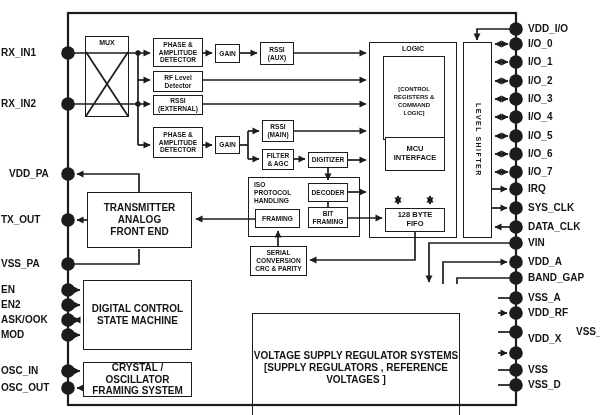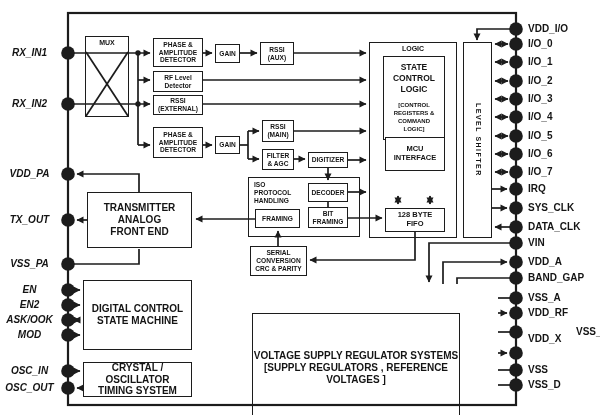--- a/index.html
+++ b/index.html
@@ -9,21 +9,21 @@
        display:flex;flex-direction:column;align-items:center;justify-content:center;
        text-align:center;font-weight:bold;font-size:6.6px;line-height:1.18;white-space:pre-line;}
   .blk .toplab{position:absolute;top:2px;left:0;right:0;text-align:center;font-size:7px;}
   .blk .cornlab{position:absolute;top:3px;left:5px;text-align:left;font-size:6.6px;}
   .f75{font-size:7.5px;}
   .f8{font-size:10px;}
   .scl-title{font-size:8.5px;line-height:1.25;white-space:pre-line;}
   .scl-sub{font-size:6px;line-height:1.3;margin-top:8px;white-space:pre-line;}
   .vert{writing-mode:vertical-rl;font-size:7px;letter-spacing:1.5px;white-space:nowrap;}
   .pl{position:absolute;font-weight:bold;font-size:10px;height:12px;line-height:12px;white-space:nowrap;}
-  .pl.left{left:1px;width:57px;text-align:center;font-style:italic;}
+  .pl.left{left:1px;width:57px;text-align:left;}
   .pl.right{left:528px;text-align:left;}
   svg.wires{position:absolute;left:0;top:0;pointer-events:none;}
 </style>
 </head>
 <body>
 
 <div class="stage">
 
   <div class="blk" style="left:85px;top:36px;width:44px;height:81px;">
     <div class="toplab">MUX</div>
@@ -60,49 +60,46 @@
   <div class="blk" style="left:255px;top:209px;width:45px;height:19px;">FRAMING</div>
   <div class="blk" style="left:250px;top:246px;width:57px;height:30px;">SERIAL
 CONVERSION
 CRC &amp; PARITY</div>
 
   <div class="blk f8" style="left:87px;top:192px;width:105px;height:56px;">TRANSMITTER ANALOG
 FRONT END</div>
   <div class="blk f8" style="left:83px;top:280px;width:109px;height:70px;">DIGITAL CONTROL
 STATE MACHINE</div>
   <div class="blk f8" style="left:83px;top:362px;width:109px;height:35px;">CRYSTAL / OSCILLATOR
-TIMING SYSTEM</div>
+FRAMING SYSTEM</div>
 
   <div class="blk" style="left:369px;top:42px;width:88px;height:196px;">
     <div class="toplab">LOGIC</div>
   </div>
   <div class="blk" style="left:383px;top:56px;width:62px;height:84px;">
-    <div class="scl-title">STATE
-CONTROL
-LOGIC</div>
     <div class="scl-sub">[CONTROL
 REGISTERS &amp;
 COMMAND
 LOGIC]</div>
   </div>
   <div class="blk f75" style="left:385px;top:137px;width:60px;height:34px;">MCU
 INTERFACE</div>
   <div class="blk f75" style="left:385px;top:208px;width:60px;height:24px;">128 BYTE
 FIFO</div>
 
   <div class="blk" style="left:463px;top:42px;width:29px;height:196px;">
     <span class="vert">LEVEL SHIFTER</span>
   </div>
 
   <div class="blk f8" style="left:252px;top:285px;width:208px;height:110px;margin-top:28px;">VOLTAGE SUPPLY REGULATOR SYSTEMS
 [SUPPLY REGULATORS , REFERENCE VOLTAGES ]</div>
 
   <div class="pl left" style="top:47px;">RX_IN1</div>
   <div class="pl left" style="top:98px;">RX_IN2</div>
-  <div class="pl left" style="top:168px;">VDD_PA</div>
+  <div class="pl left" style="top:168px;padding-left:8px;">VDD_PA</div>
   <div class="pl left" style="top:214px;">TX_OUT</div>
   <div class="pl left" style="top:258px;">VSS_PA</div>
   <div class="pl left" style="top:284px;">EN</div>
   <div class="pl left" style="top:299px;">EN2</div>
   <div class="pl left" style="top:314px;">ASK/OOK</div>
   <div class="pl left" style="top:329px;">MOD</div>
   <div class="pl left" style="top:365px;">OSC_IN</div>
   <div class="pl left" style="top:382px;">OSC_OUT</div>
 
   <div class="pl right" style="top:23px;">VDD_I/O</div>

